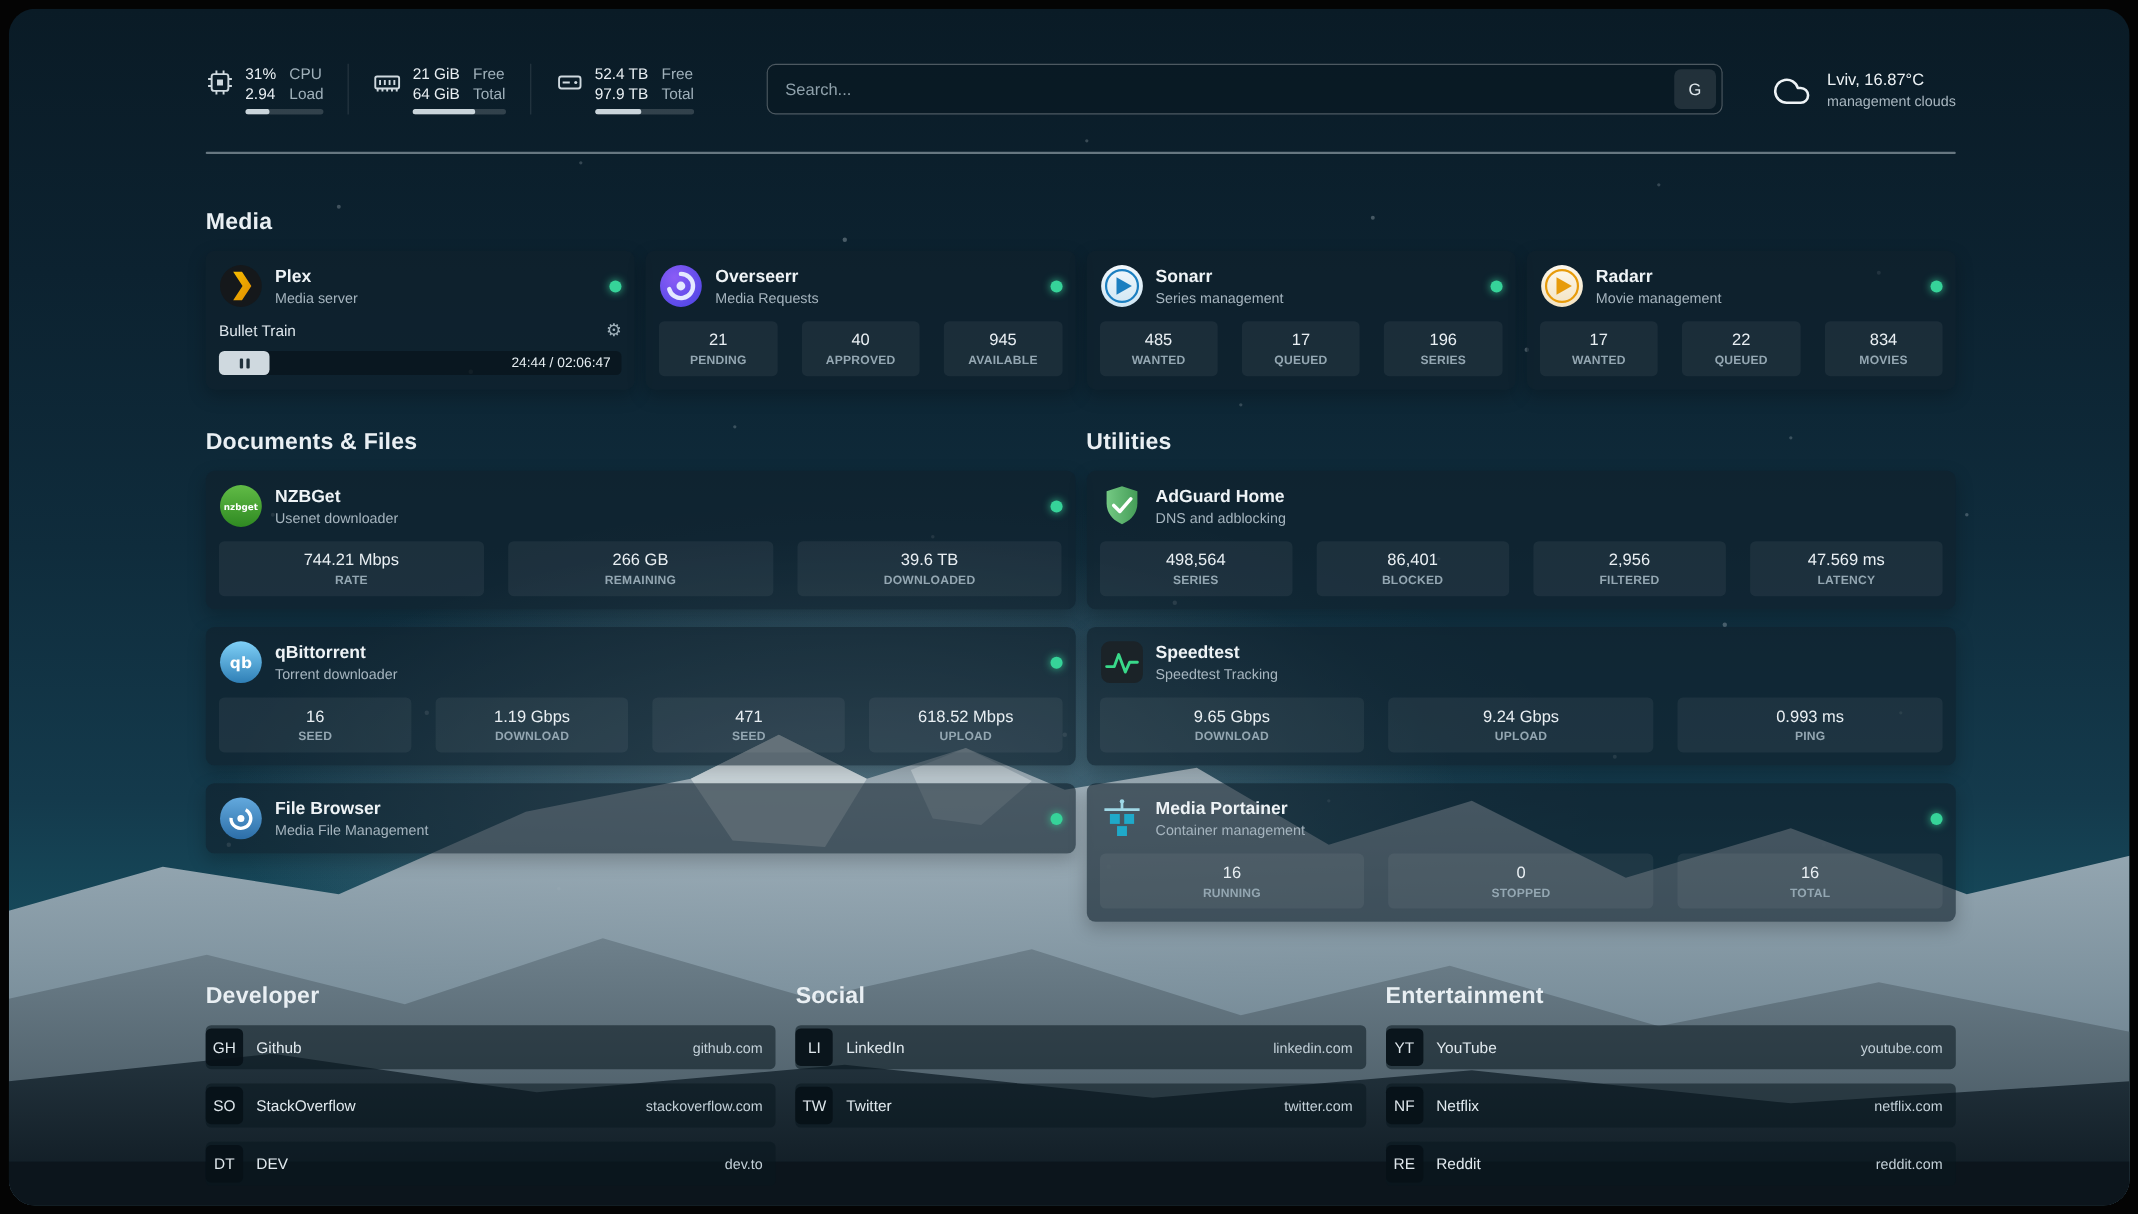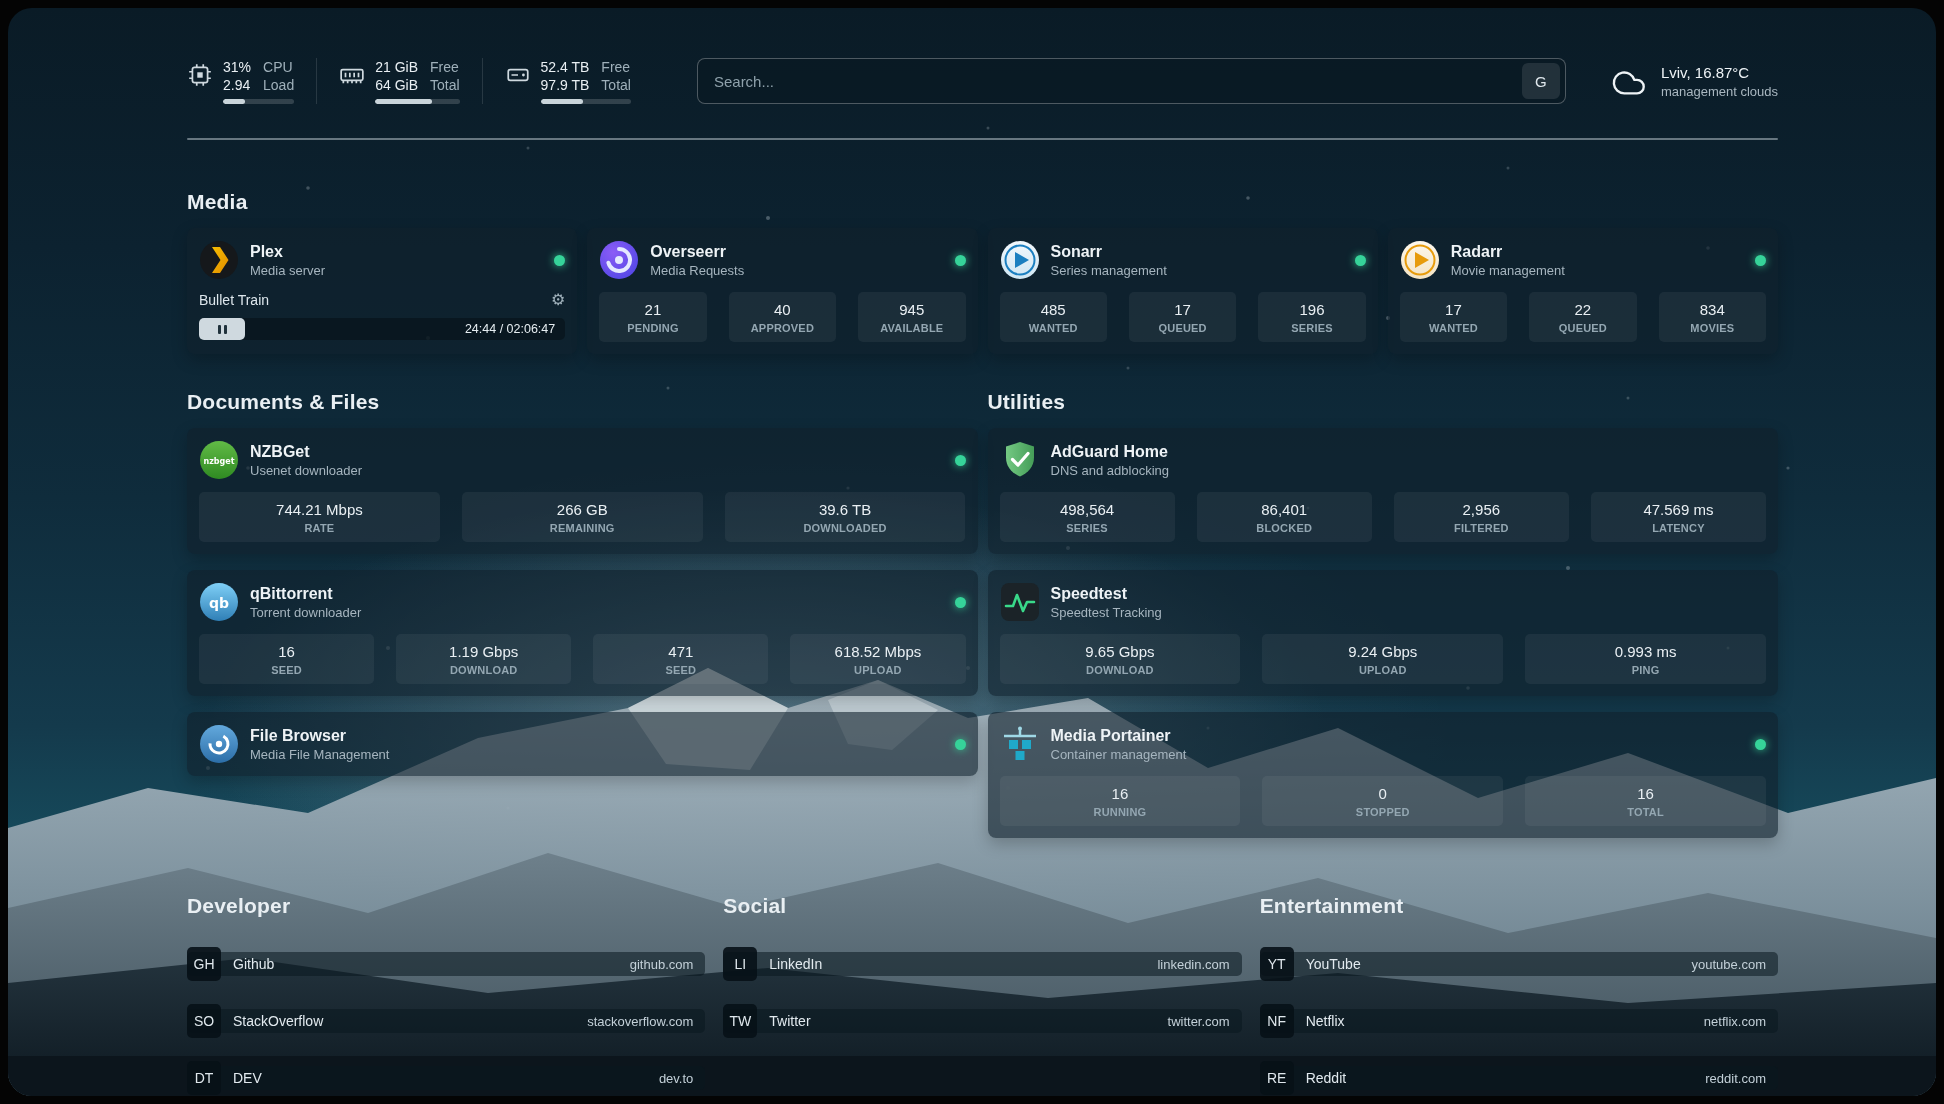--- a/index.html
+++ b/index.html
@@ -75,22 +75,22 @@
   .gear { color:#9fb0ba; font-size:16px; cursor:pointer; }
   .player { position:relative; margin-top:9px; height:22px; border-radius:5px;
             background:rgba(8,18,24,0.65); display:flex; align-items:center; cursor:pointer; }
   .playpill { width:46px; height:100%; border-radius:5px; background:#cfd9df;
               display:flex; align-items:center; justify-content:center; gap:3px; cursor:pointer; }
   .playpill i { width:3px; height:9px; background:#20323c; border-radius:1px; }
   .playtime { position:absolute; right:10px; font-size:12.5px; color:#e6edf1; }
 
   
   .bmlist { display:flex; flex-direction:column; gap:13px; margin-top:14px; }
-  .bm { display:flex; align-items:center; height:24px; background:rgba(10,23,31,0.55);
-        border-radius:5px; cursor:pointer;margin-top:20px; }
+  .bm { display:flex; align-items:center; height:40px; background:rgba(10,23,31,0.55);
+        border-radius:5px; cursor:pointer; }
   .bm-abbr { width:34px; height:34px; background:rgba(7,17,23,0.9); color:#dfe7ec; font-size:14px;
              display:flex; align-items:center; justify-content:center; border-radius:5px; flex:0 0 34px; }
   .bm-name { margin-left:12px; font-size:14px; color:#e2eaef; }
   .bm-url  { margin-left:auto; margin-right:12px; font-size:13px; color:#c3d0d8; }
 </style>
 </head>
 <body>
 
 <div class="panel">
 

